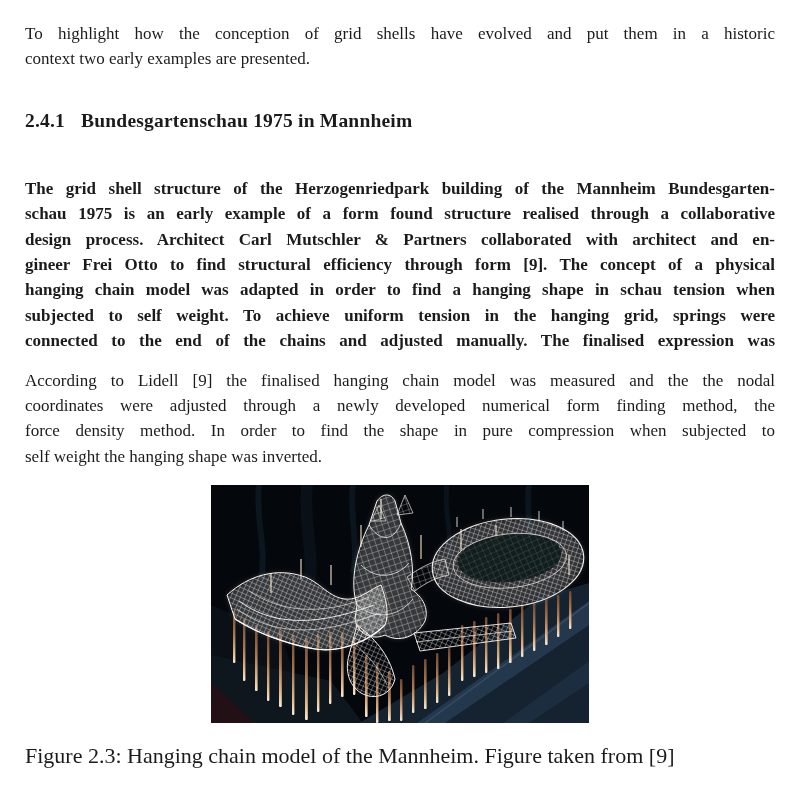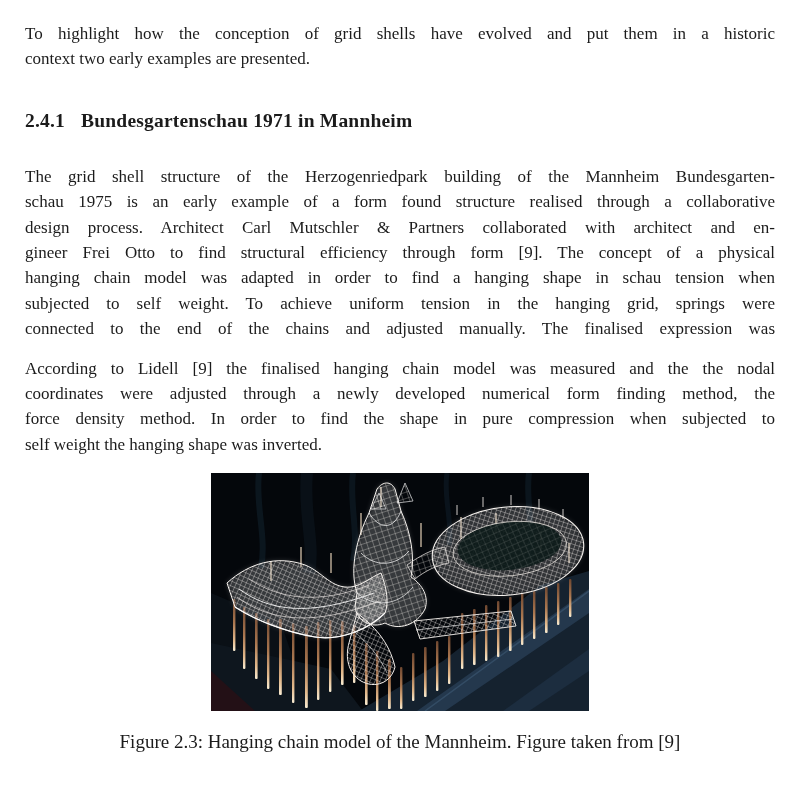--- a/index.html
+++ b/index.html
@@ -7,40 +7,40 @@
     position:relative; width:800px; height:800px; background:#ffffff;
     box-sizing:border-box; padding:21px 25px 0 25px;
     font-family:"Liberation Serif", serif; color:#1b1b1b;
     overflow:hidden;
   }
   .para { margin:0; font-size:17px; line-height:25.4px; }
   .jline { display:block; text-align:justify; text-align-last:justify; }
   .jlast { text-align-last:left; }
   .heading { margin:38px 0 0 0; font-size:19.5px; font-weight:bold; letter-spacing:0.2px; }
   .secnum { display:inline-block; margin-right:11px; }
-  .p2 { margin-top:32px; }
+  .p2 { margin-top:44px;font-weight:bold; }
   .p3 { margin-top:14px; }
   .figure { margin:16px 0 0 0; }
   .photo { width:378px; height:238px; margin:0 auto; }
   .photo svg { display:block; width:100%; height:100%; }
-  .caption { margin-top:20px; text-align:center; font-size:19px; }
+  .caption { margin-top:20px; font-size:22px; }
 </style>
 </head>
 <body>
 
 <div class="page">
 
   <p class="para">
     <span class="jline">To highlight how the conception of grid shells have evolved and put them in a historic</span>
     <span class="jline jlast">context two early examples are presented.</span>
   </p>
 
   <h3 class="heading">
     <span class="secnum">2.4.1</span>
-    <span class="sectitle">Bundesgartenschau 1971 in Mannheim</span>
+    <span class="sectitle">Bundesgartenschau 1975 in Mannheim</span>
   </h3>
 
   <p class="para p2">
     <span class="jline">The grid shell structure of the Herzogenriedpark building of the Mannheim Bundesgarten-</span>
     <span class="jline">schau 1975 is an early example of a form found structure realised through a collaborative</span>
     <span class="jline">design process. Architect Carl Mutschler &amp; Partners collaborated with architect and en-</span>
     <span class="jline">gineer Frei Otto to find structural efficiency through form [9]. The concept of a physical</span>
     <span class="jline">hanging chain model was adapted in order to find a hanging shape in schau tension when</span>
     <span class="jline">subjected to self weight. To achieve uniform tension in the hanging grid, springs were</span>
     <span class="jline">connected to the end of the chains and adjusted manually. The finalised expression was</span>

